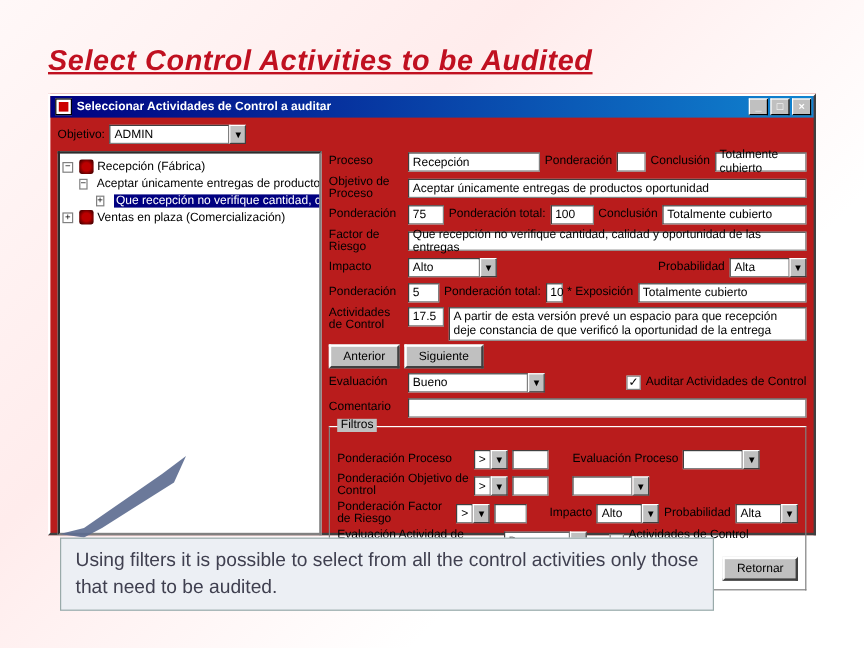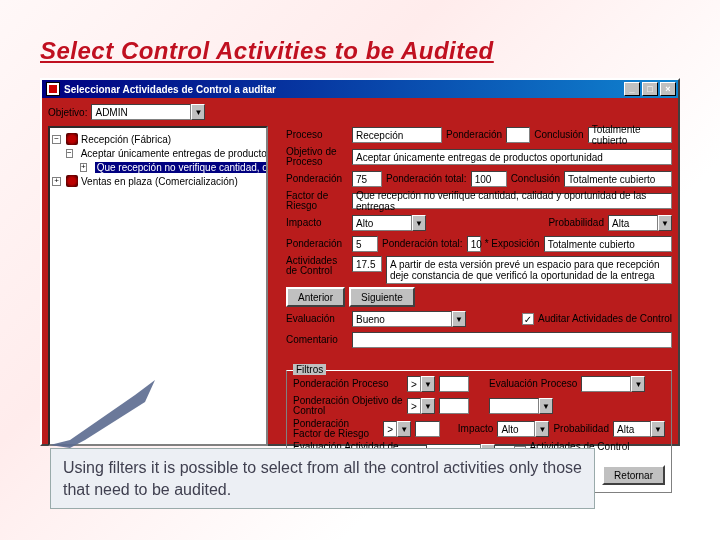--- a/index.html
+++ b/index.html
@@ -57,26 +57,26 @@
     font-size:10px;
     overflow:hidden;
   }
   .tn{display:flex;align-items:center;gap:3px;white-space:nowrap;padding:1px 0;}
   .pm{width:9px;height:9px;border:1px solid #808080;display:inline-flex;align-items:center;justify-content:center;font-size:8px;line-height:1;margin-right:2px;}
   .ico{width:12px;height:12px;display:inline-block;}
   .ico.process{background:radial-gradient(circle,#b00 40%,#500 80%);border-radius:2px;}
   .ico.obj{background:linear-gradient(#06c,#003);border-radius:50%;}
   .ico.risk{background:#ffcc00;border-radius:2px;}
   .sel{background:#000080;color:#fff;padding:0 2px;}
-  .form{position:absolute;top:28px;left:244px;right:6px;}
+  .form{position:absolute;top:28px;left:232px;right:6px;}
   .frow{display:flex;align-items:center;gap:4px;margin-bottom:3px;min-height:18px;}
   .frow .lbl{width:62px;line-height:1.0;}
   .btn{height:20px;padding:0 10px;background:#c0c0c0;border:2px solid;border-top-color:#fff;border-left-color:#fff;border-right-color:#404040;border-bottom-color:#404040;font-size:10px;display:inline-flex;align-items:center;}
   .chk{width:12px;height:12px;background:#fff;border:1px solid #808080;display:inline-flex;align-items:center;justify-content:center;font-size:10px;color:#000;}
-  .group{border:1px solid #808080;border-top-color:#fff;position:relative;padding:4px 6px 4px;margin-top:21px;}
+  .group{border:1px solid #808080;border-top-color:#fff;position:relative;padding:18px 6px 4px;margin-top:6px;}
   .group-lbl{position:absolute;top:-7px;left:6px;background:#c0c0c0;padding:0 3px;font-size:10px;}
   .arrow-callout{
     position:absolute;
     left:45px; top:380px;
     width:120px; height:70px;
     pointer-events:none;
   }
   .arrow-callout svg{width:100%;height:100%;}
   .caption{
     position:absolute;
@@ -133,21 +133,21 @@
       <div class="tn" style="margin-left:0">
           <span class="pm">+</span>
           <span class="ico process"></span>
           <span>Ventas en plaza (Comercialización)</span>
         </div>
     </div>
 
     <div class="form">
       <div class="frow">
         <span class="lbl">Proceso</span>
-        <span class="field" style="width:90px">Recepción</span>
+        <span class="field" style="width:110px">Recepción</span>
         <span class="lbl" style="width:auto">Ponderación</span>
         <span class="field" style="width:24px"></span>
         <span class="lbl" style="width:auto">Conclusión</span>
         <span class="field" style="flex:1">Totalmente cubierto</span>
       </div>
       <div class="frow">
         <span class="lbl">Objetivo de Proceso</span>
         <span class="field" style="flex:1">Aceptar únicamente entregas de productos oportunidad</span>
       </div>
       <div class="frow">

